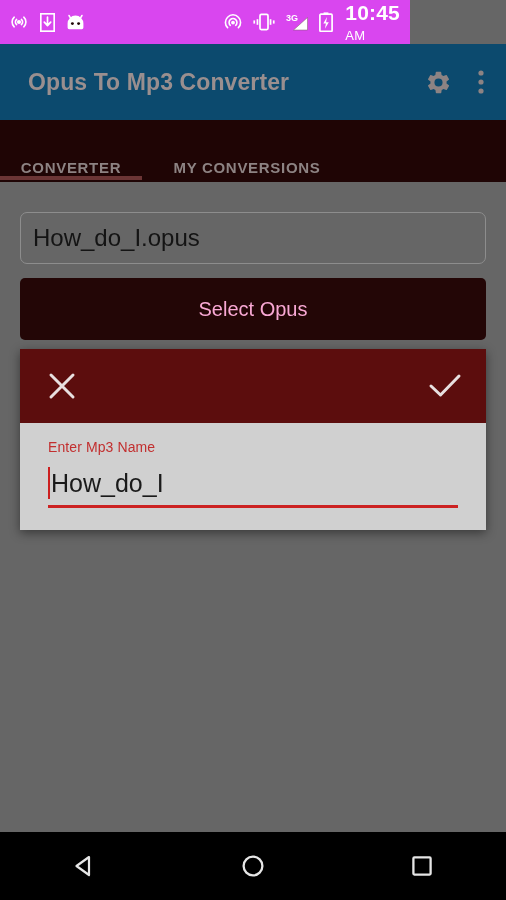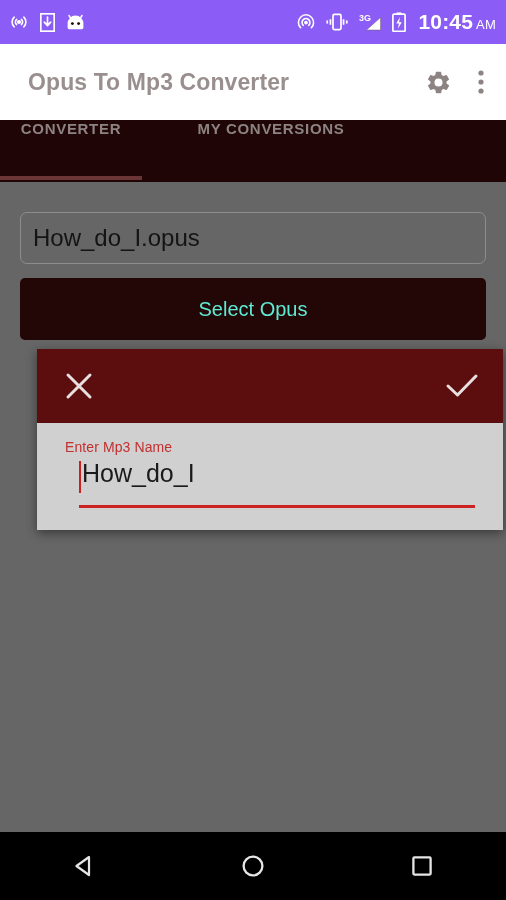--- a/index.html
+++ b/index.html
@@ -13,23 +13,23 @@
     font-family: "Liberation Sans", sans-serif;
     overflow: hidden;
     position: relative;
     -webkit-font-smoothing: antialiased;
   }
 
   
   .status-bar {
     position: absolute;
     top: 0; left: 0;
-    width: 506px;
+    width: 410px;
     height: 44px;
-    background: #8b5cf6;
+    background: #d946ef;
     display: flex;
     align-items: center;
     box-sizing: border-box;
     padding: 0 10px 0 9px;
     justify-content: flex-end;
   }
   .status-left {
     display: flex;
     align-items: center;
     gap: 11px;
@@ -46,33 +46,34 @@
   }
   .clock {
     color: #ffffff;
     font-size: 21px;
     font-weight: bold;
     letter-spacing: 0.2px;
     display: flex;
     align-items: baseline;
     gap: 3px;
     margin-left: 3px;
+    flex-direction: column;
   }
   .clock .ampm {
     font-size: 13px;
     font-weight: normal;
   }
 
   
   .app-bar {
     position: absolute;
     top: 44px; left: 0;
     width: 506px;
     height: 76px;
-    background: #ffffff;
+    background: #0c4a6e;
     display: flex;
     align-items: center;
     box-sizing: border-box;
     padding: 0 22px 0 28px;
   }
   .app-title {
     color: #9a8f8f;
     font-size: 23px;
     font-weight: bold;
     letter-spacing: 0.1px;
@@ -93,24 +94,23 @@
   .tab-bar {
     position: absolute;
     top: 120px; left: 0;
     width: 506px;
     height: 62px;
     background: #1f0505;
     overflow: hidden;
   }
   .tab-row {
     display: flex;
-    align-items: flex-start;
+    align-items: flex-end;
     height: 56px;
     white-space: nowrap;
-    gap: 24px;
   }
   .tab {
     color: #8d8383;
     font-size: 15px;
     font-weight: bold;
     letter-spacing: 0.7px;
     box-sizing: border-box;
     text-align: center;
     flex: none;
     cursor: pointer;
@@ -154,29 +154,29 @@
     position: absolute;
     left: 20px;
     top: 96px;
     width: 466px;
     height: 62px;
     background: #230606;
     border-radius: 5px;
     display: flex;
     align-items: center;
     justify-content: center;
-    color: #5eead4;
+    color: #f9a8d4;
     font-size: 20px;
     cursor: pointer;
   }
 
   
   .dialog {
     position: absolute;
-    left: 37px;
+    left: 20px;
     top: 349px;
     width: 466px;
     box-shadow: 0 3px 10px rgba(0,0,0,0.45);
   }
   .dialog-toolbar {
     height: 74px;
     background: #5c0d0d;
     display: flex;
     align-items: center;
     justify-content: space-between;
@@ -192,21 +192,21 @@
     color: #c22f2f;
     font-size: 14px;
     letter-spacing: 0.1px;
     margin-bottom: 6px;
   }
   .field-input-wrap {
     position: relative;
     height: 44px;
     border-bottom: 3px solid #cc2222;
     display: flex;
-    margin-left: 14px;
+    align-items: center;
   }
   .caret {
     width: 2px;
     height: 32px;
     background: #cc1f1f;
     margin-right: 1px;
   }
   .field-value {
     color: #1a1a1a;
     font-size: 25px;

